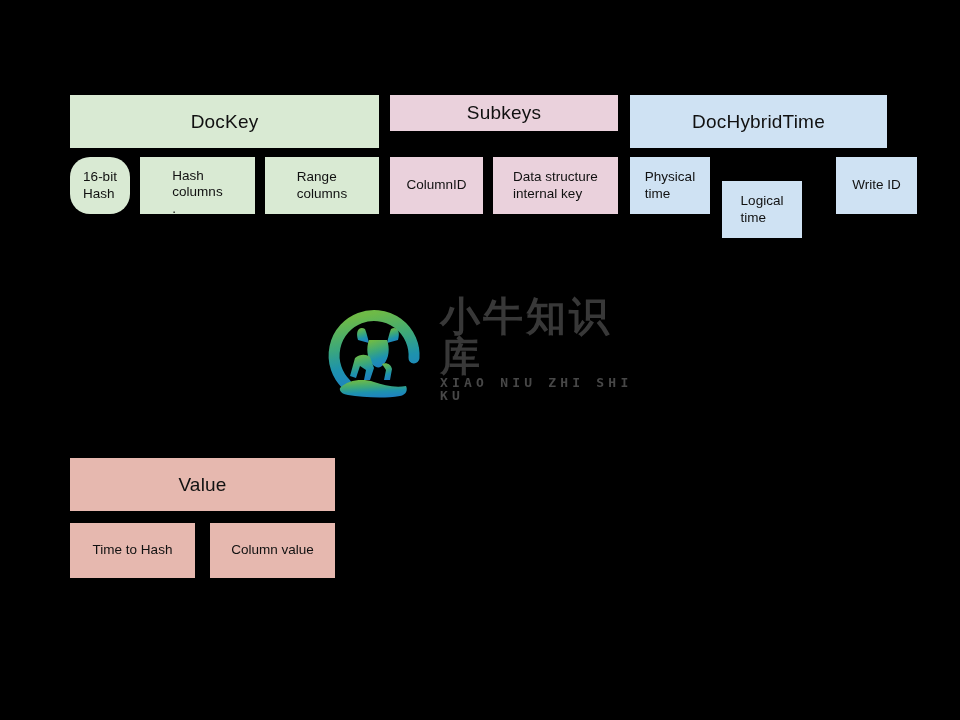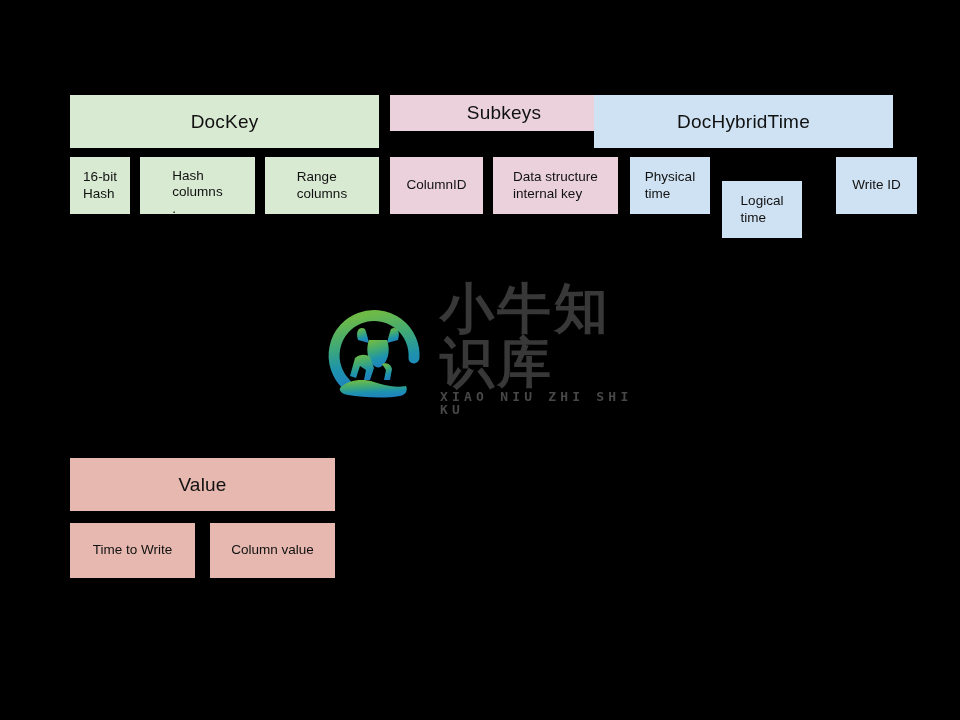--- a/index.html
+++ b/index.html
@@ -69,21 +69,21 @@
     position: relative;
   }
   .wm-text {
     margin-left: 6px;
     display: flex;
     flex-direction: column;
     justify-content: center;
     padding-bottom: 6px;
   }
   .wm-cn {
-    font-size: 54px;
+    font-size: 40px;
     font-weight: 700;
     color: #3a3a3a;
     letter-spacing: 3px;
     line-height: 1;
     font-family: "DejaVu Sans", sans-serif;
   }
   .wm-py {
     font-size: 13px;
     font-weight: 700;
     color: #4a4a4a;
@@ -93,35 +93,35 @@
     font-family: "DejaVu Sans Mono", monospace;
   }
 </style>
 </head>
 <body>
 
 <div class="canvas">
 
   <div id="key-row">
       <div class="box group-header" style="background: rgb(217, 234, 211); left: 70px; top: 95px; width: 309px; height: 53px;">DocKey</div>
-      <div class="box field" style="background: rgb(217, 234, 211); left: 70px; top: 157px; width: 60px; height: 57px;">16-bit<br>Hash</div>
+      <div class="box field" style="background: rgb(217, 234, 211); left: 70px; top: 157px; width: 60px; height: 57px; border-radius: 20px;">16-bit<br>Hash</div>
       <div class="box field field-tall" style="background: rgb(217, 234, 211); left: 140px; top: 157px; width: 115px; height: 57px;">Hash<br>columns<br>.</div>
       <div class="box field" style="background: rgb(217, 234, 211); left: 265px; top: 157px; width: 114px; height: 57px;">Range<br>columns</div>
       <div class="box group-header" style="background: rgb(234, 209, 220); left: 390px; top: 95px; width: 228px; height: 36px;">Subkeys</div>
       <div class="box field" style="background: rgb(234, 209, 220); left: 390px; top: 157px; width: 93px; height: 57px;">ColumnID</div>
       <div class="box field" style="background: rgb(234, 209, 220); left: 493px; top: 157px; width: 125px; height: 57px;">Data structure<br>internal key</div>
-      <div class="box group-header" style="background: rgb(207, 226, 243); left: 594px; top: 95px; width: 299px; height: 53px;">DocHybridTime</div>
+      <div class="box group-header" style="background: rgb(207, 226, 243); left: 630px; top: 95px; width: 257px; height: 53px;">DocHybridTime</div>
       <div class="box field" style="background: rgb(207, 226, 243); left: 630px; top: 157px; width: 80px; height: 57px;">Physical<br>time</div>
       <div class="box field" style="background: rgb(207, 226, 243); left: 722px; top: 157px; width: 80px; height: 57px; margin-top: 24px;">Logical<br>time</div>
       <div class="box field" style="background: rgb(207, 226, 243); left: 812px; top: 157px; width: 81px; height: 57px; margin-left: 24px;">Write ID</div>
     </div>
 
   <div id="value-row">
       <div class="box group-header" style="background: rgb(230, 184, 175); left: 70px; top: 458px; width: 265px; height: 53px;">Value</div>
-      <div class="box field" style="background: rgb(230, 184, 175); left: 70px; top: 523px; width: 125px; height: 55px;">Time to Write</div>
+      <div class="box field" style="background: rgb(230, 184, 175); left: 70px; top: 523px; width: 125px; height: 55px;">Time to Hash</div>
       <div class="box field" style="background: rgb(230, 184, 175); left: 210px; top: 523px; width: 125px; height: 55px;">Column value</div>
     </div>
 
   <div class="watermark">
     <div class="wm-mark">
       <svg viewBox="0 0 112 112" width="112" height="112" aria-hidden="true">
         <defs>
           <linearGradient id="wmGrad" x1="0.35" y1="0" x2="0.6" y2="1">
             <stop offset="0%" stop-color="#72c04a"></stop>
             <stop offset="38%" stop-color="#3fae7e"></stop>

